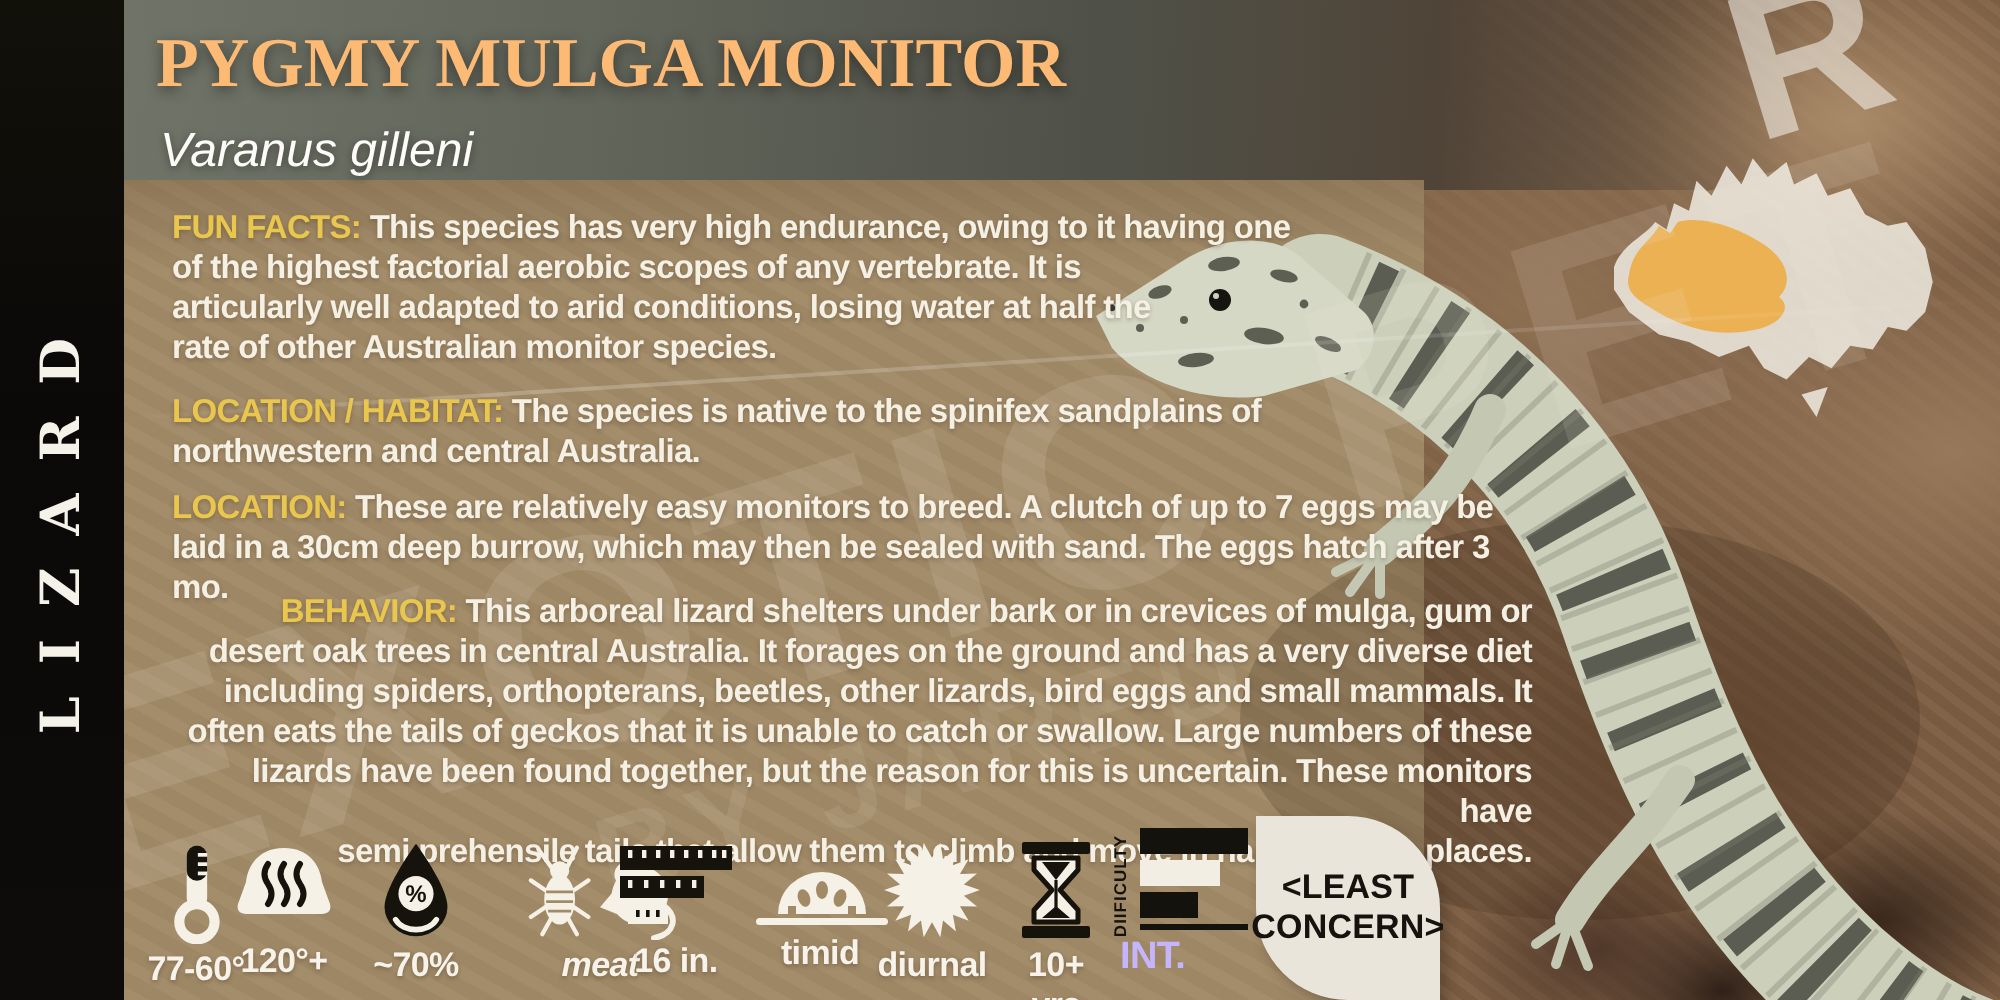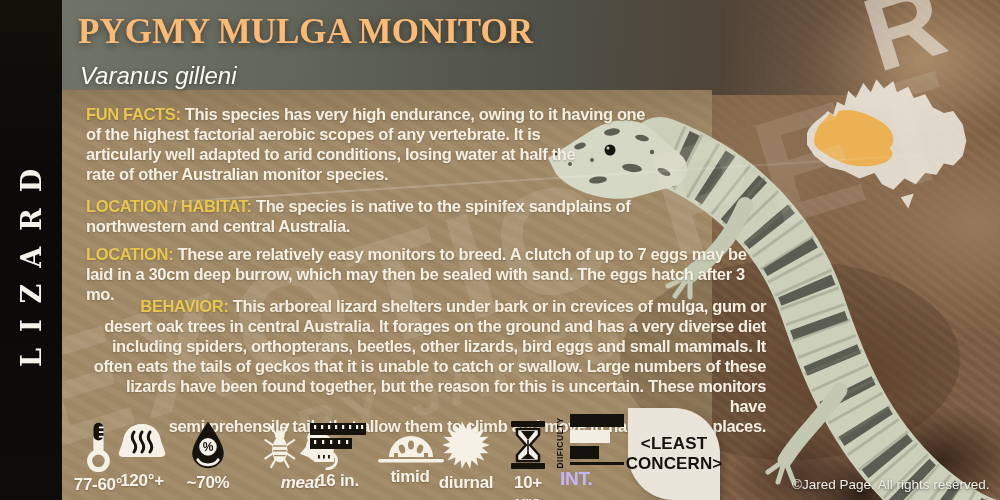--- a/index.html
+++ b/index.html
@@ -312,15 +312,14 @@
       <div class="b-rule"></div>
     </div>
     <div class="diff-label">INT.</div>
   </div>
 
   <div class="badge">
     <span>&lt;LEAST</span>
     <span>CONCERN&gt;</span>
   </div>
 
-  <div class="copyright">©Jared Page. All rights reserved.</div>
 
 </div>
 
 </body></html>

